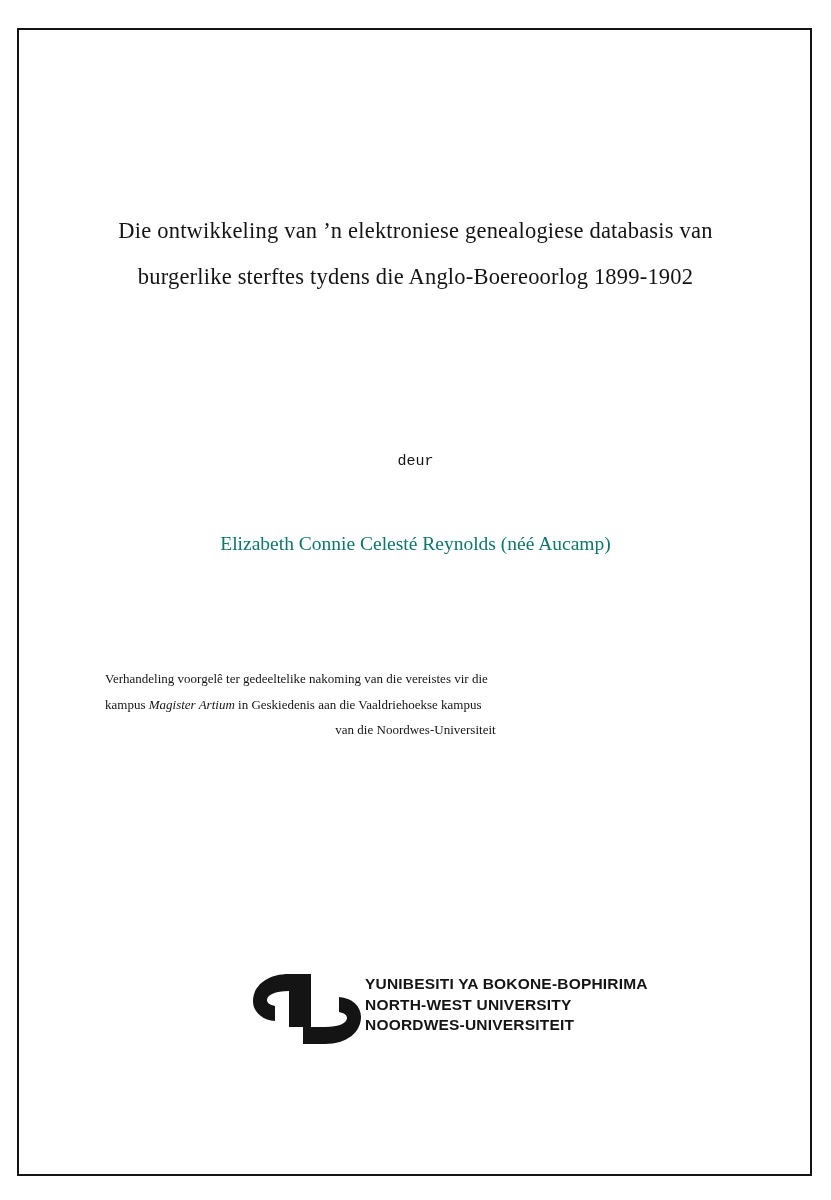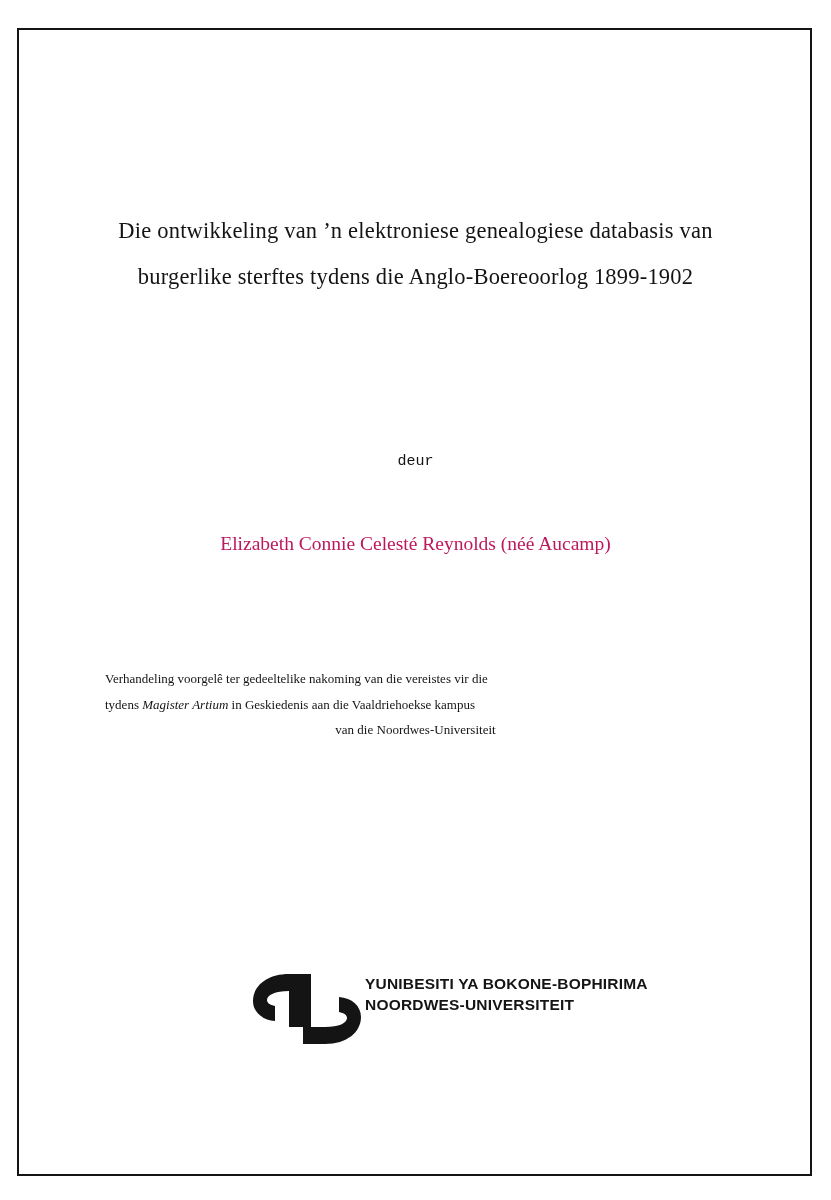--- a/index.html
+++ b/index.html
@@ -63,21 +63,21 @@
     color: #141414;
     font-family: Liberation Mono, monospace;
   }
   .author {
     position: absolute;
     top: 505px;
     left: 0;
     width: 625px;
     text-align: center;
     font-size: 19.5px;
-    color: #be185d;
+    color: #0f766e;
   }
   .statement {
     position: absolute;
     top: 638px;
     left: 2px;
     width: 621px;
     font-size: 13px;
     line-height: 25.5px;
     text-align: justify;
     color: #141414;
@@ -152,36 +152,37 @@
       <div class="title-line">Die ontwikkeling van ’n elektroniese genealogiese databasis van</div>
       <div class="title-line">burgerlike sterftes tydens die Anglo-Boereoorlog 1899-1902</div>
     </div>
 
     <div class="byword">deur</div>
 
     <div class="author">Elizabeth Connie Celesté Reynolds (néé Aucamp)</div>
 
     <div class="statement">
       <div>Verhandeling voorgelê ter gedeeltelike nakoming van die vereistes vir die</div>
-      <div><span>tydens </span><em>Magister Artium</em><span> in Geskiedenis aan die Vaaldriehoekse kampus</span></div>
+      <div><span>kampus </span><em>Magister Artium</em><span> in Geskiedenis aan die Vaaldriehoekse kampus</span></div>
       <div class="last-line">van die Noordwes-Universiteit</div>
     </div>
 
 
     <div class="logo-block">
       <div class="logo-mark">
         <svg width="112" height="74" viewBox="0 0 112 74" xmlns="http://www.w3.org/2000/svg" aria-hidden="true">
           <g fill="#141414">
             <path d="M38 2 C16 2 2 14 2 29 C2 40 11 48 24 49 L24 34 C19 33 16 31 16 28 C16 23 24 19 38 19 L52 19 L52 2 Z"></path>
             <path d="M74 72 C96 72 110 60 110 45 C110 34 101 26 88 25 L88 40 C93 41 96 43 96 46 C96 51 88 55 74 55 L60 55 L60 72 Z"></path>
             <rect x="38" y="19" width="22" height="36"></rect>
             <rect x="52" y="2" width="8" height="70"></rect>
           </g>
         </svg>
       </div>
       <div class="logo-text">
         <div>YUNIBESITI YA BOKONE-BOPHIRIMA</div>
+        <div>NORTH-WEST UNIVERSITY</div>
         <div>NOORDWES-UNIVERSITEIT</div>
       </div>
     </div>
 
   </div>
 </div>
 
 </body></html>

